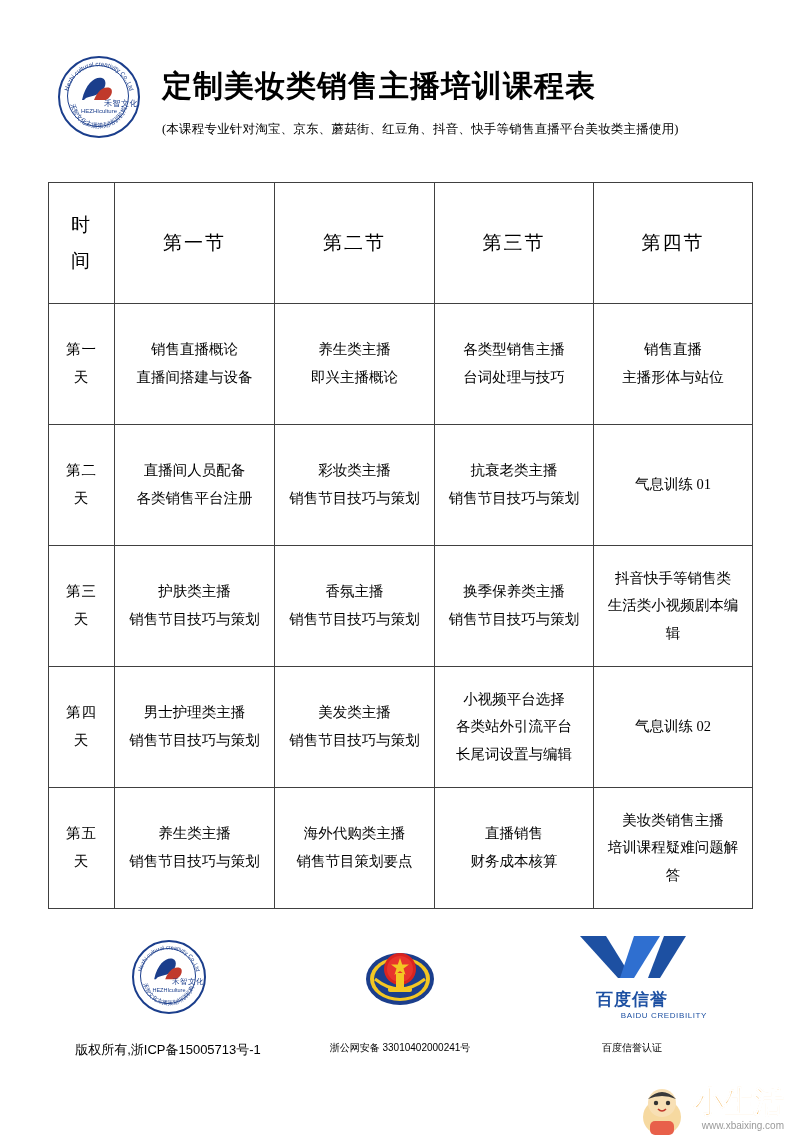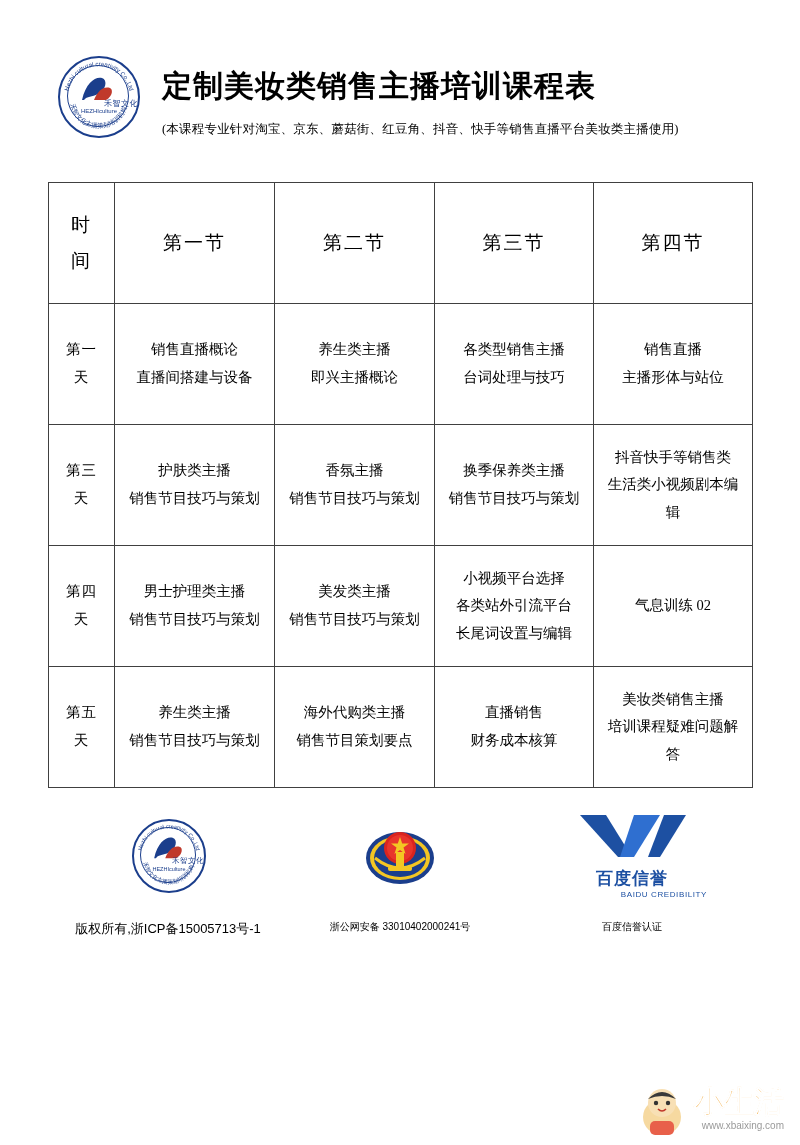--- a/index.html
+++ b/index.html
@@ -319,20 +319,38 @@
         <td>
           <span class="cell-line">各类型销售主播</span>
           <span class="cell-line">台词处理与技巧</span>
         </td>
         <td>
           <span class="cell-line">销售直播</span>
           <span class="cell-line">主播形体与站位</span>
         </td>
       </tr>
 
+      <tr>
+        <td class="daycol">第二天</td>
+        <td>
+          <span class="cell-line">直播间人员配备</span>
+          <span class="cell-line">各类销售平台注册</span>
+        </td>
+        <td>
+          <span class="cell-line">彩妆类主播</span>
+          <span class="cell-line">销售节目技巧与策划</span>
+        </td>
+        <td>
+          <span class="cell-line">抗衰老类主播</span>
+          <span class="cell-line">销售节目技巧与策划</span>
+        </td>
+        <td>
+          <span class="cell-line">气息训练 01</span>
+        </td>
+      </tr>
 
       <tr>
         <td class="daycol">第三天</td>
         <td>
           <span class="cell-line">护肤类主播</span>
           <span class="cell-line">销售节目技巧与策划</span>
         </td>
         <td>
           <span class="cell-line">香氛主播</span>
           <span class="cell-line">销售节目技巧与策划</span>

